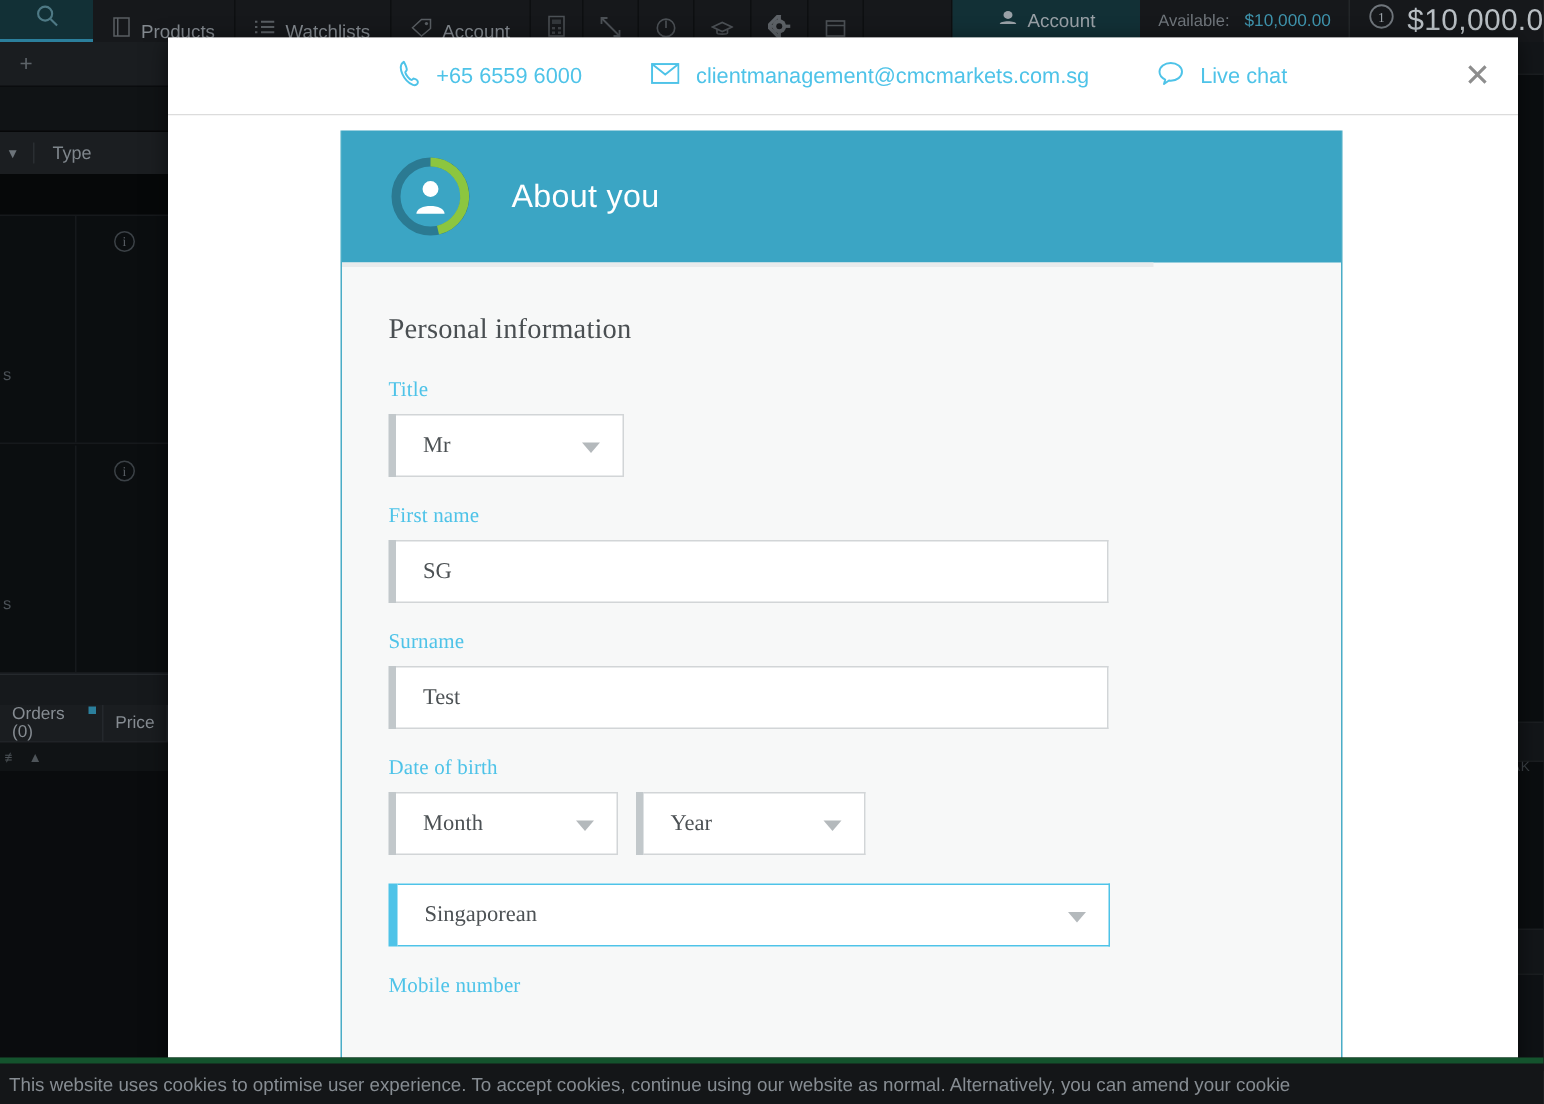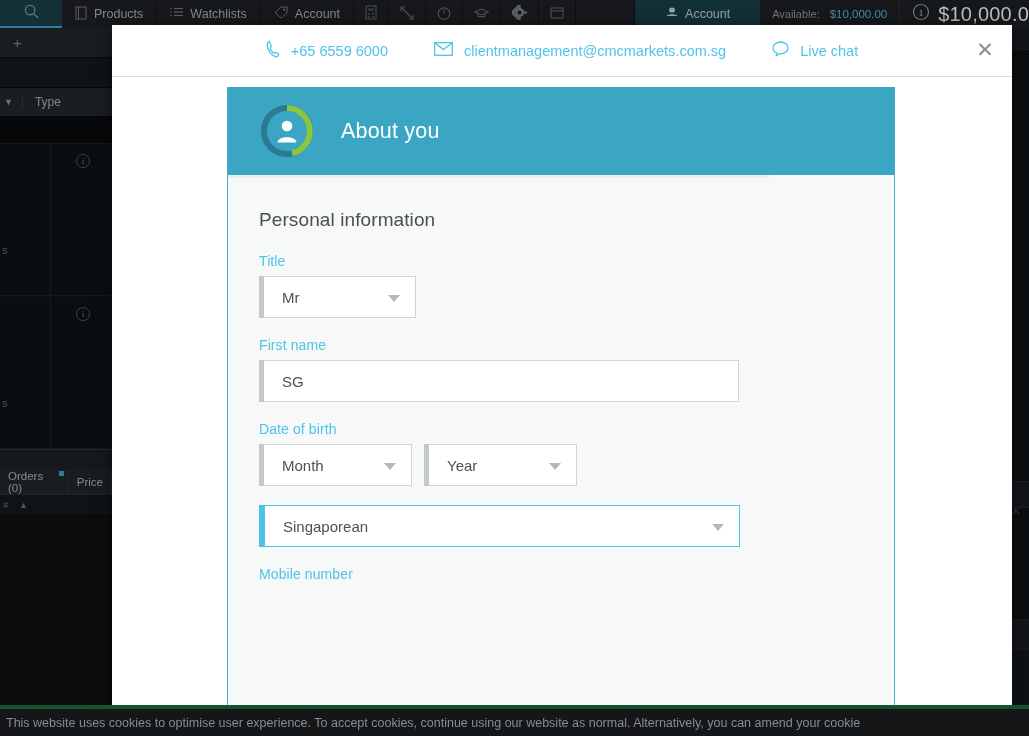--- a/index.html
+++ b/index.html
@@ -18,21 +18,21 @@
     background: #16181b;
     display: flex; align-items: stretch;
   }
   .tb-search {
     width: 62px; background: #123036; display: flex;
     align-items: center; justify-content: center;
     border-bottom: 2px solid #2b7f9c;
   }
   .tb-search svg { opacity: .55; }
   .tb-item {
-    display: flex; align-items: center; gap: 7px;
+    display: flex; align-items: flex-end; gap: 7px;
     padding: 0 13px; color: #83898f; font-size: 12.5px;
     border-right: 1px solid #0d0f11;
   }
   .tb-item.icononly { padding: 0 11px; }
   .tb-item svg { opacity: .62; }
   .tb-spacer { flex: 1; border-right: 1px solid #0d0f11; }
   .tb-account-hl {
     width: 125px; background: #123036; display: flex;
     align-items: center; justify-content: center; gap: 6px;
     color: #9aa1a7; font-size: 12.5px;
@@ -173,21 +173,21 @@
   .progress-underline {
     position: absolute; left: 0; bottom: -3px;
     width: 541px; height: 3px; background: #e9ebec;
   }
   .card-header .title {
     color: #ffffff; font-size: 21.5px; font-weight: 400;
     letter-spacing: .2px;
   }
   .avatar-ring { width: 56px; height: 56px; flex: none; }
 
-  .card-content { padding: 34px 31px 20px 31px; }
+  .card-content { padding: 34px 31px 20px 31px; font-family: Liberation Serif, serif; }
   .section-title {
     color: #4a4f52; font-size: 19px; font-weight: 400;
     margin-bottom: 22px; letter-spacing: .1px;
   }
   .field { margin-bottom: 19px; }
   .field-label {
     color: #4ec3e8; font-size: 14px; margin-bottom: 7px;
     letter-spacing: .1px;
   }
 
@@ -477,20 +477,26 @@
           </div>
         </div>
 
         <div class="field">
           <div class="field-label">First name</div>
           <div class="ctl w-text">
             <span>SG</span>
           </div>
         </div>
 
+        <div class="field">
+          <div class="field-label">Surname</div>
+          <div class="ctl w-text">
+            <span>Test</span>
+          </div>
+        </div>
 
         <div class="field">
           <div class="field-label">Date of birth</div>
           <div class="dob-row">
             <div class="ctl select w-dob">
               <span>Month</span>
               <span class="arrow"></span>
             </div>
             <div class="ctl select w-dob">
               <span>Year</span>

